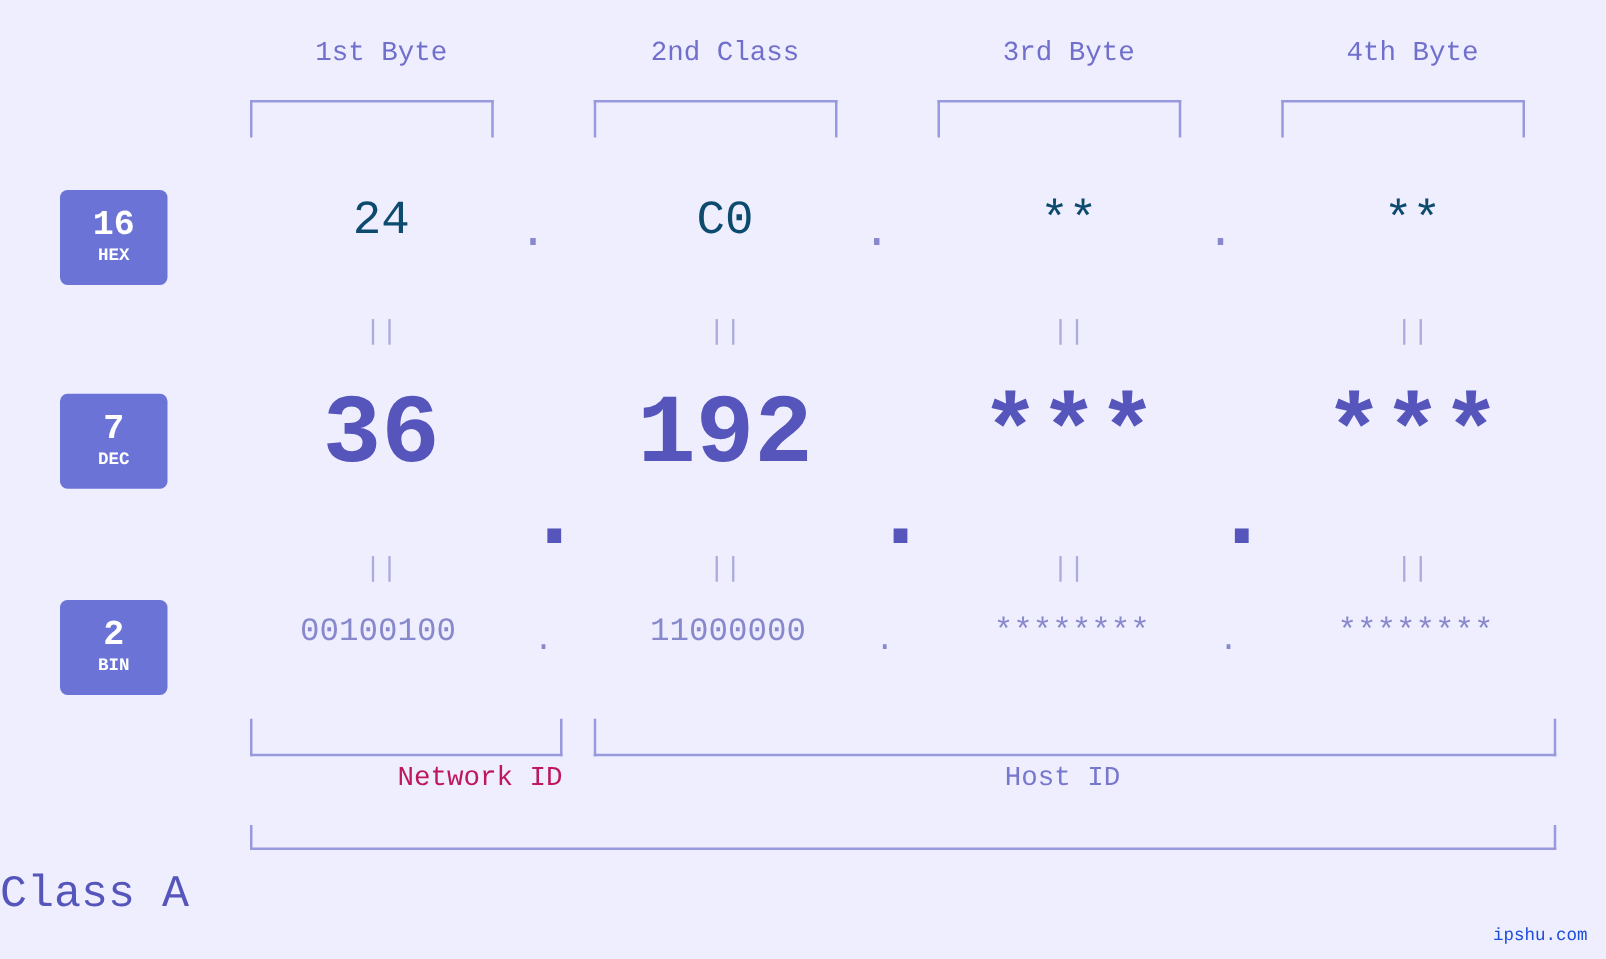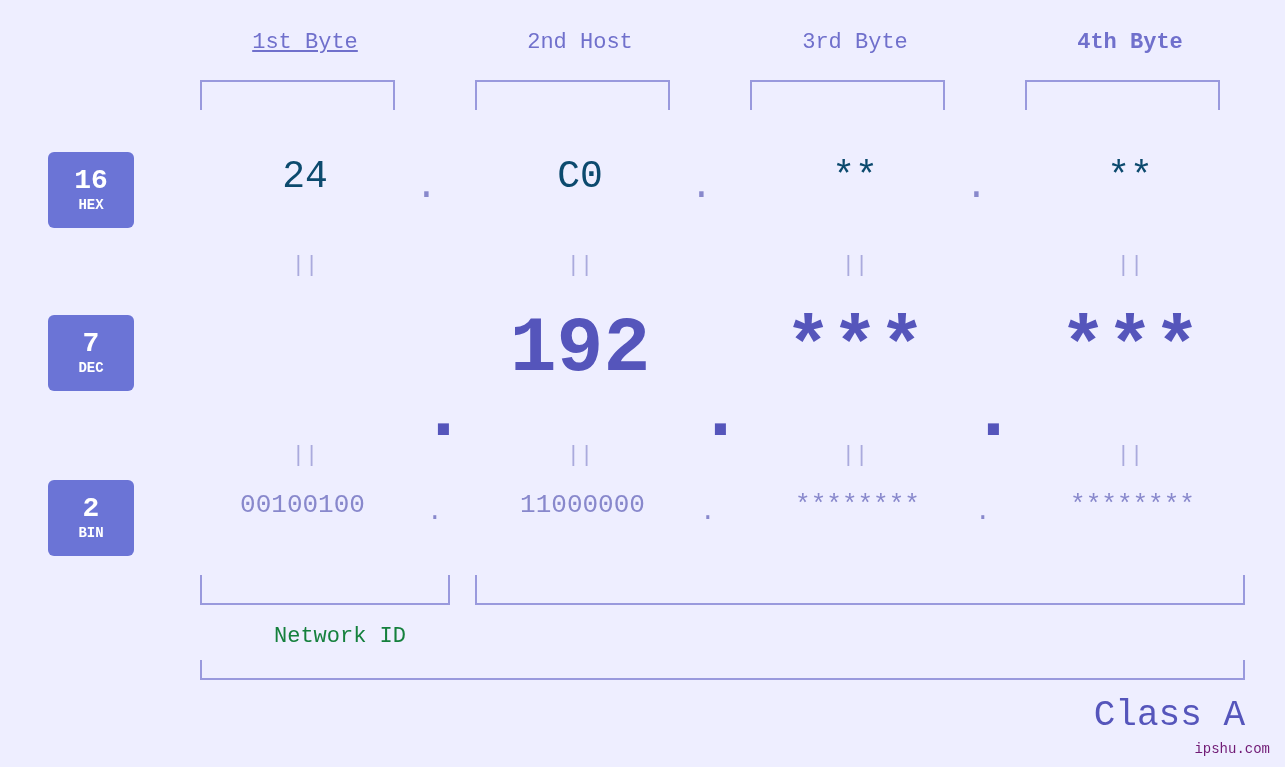--- a/index.html
+++ b/index.html
@@ -57,24 +57,24 @@
 
     
     .col-header {
       position: absolute;
       top: 30px;
       color: #7070cc;
       font-size: 22px;
       text-align: center;
     }
 
-    .col1-header { left: 185px; width: 240px; text-decoration: underline; }
+    .col1-header { left: 185px; width: 240px; }
     .col2-header { left: 460px; width: 240px; }
     .col3-header { left: 735px; width: 240px; }
-    .col4-header { left: 1010px; width: 240px; font-weight: bold; }
+    .col4-header { left: 1010px; width: 240px; }
 
     
     .top-bracket {
       position: absolute;
       top: 80px;
       height: 30px;
       border-left: 2px solid #9999dd;
       border-top: 2px solid #9999dd;
       border-right: 2px solid #9999dd;
     }
@@ -203,24 +203,23 @@
       border-bottom: 2px solid #9999dd;
       border-right: 2px solid #9999dd;
     }
 
     
     .network-id-label {
       position: absolute;
       top: 610px;
       left: 230px;
       width: 220px;
-      text-align: center;
-      color: #15803d;
-      font-size: 22px;
-      margin-top: 14px;
+      text-align: right;
+      color: #be185d;
+      font-size: 22px;
     }
 
     
     .host-id-label {
       position: absolute;
       top: 610px;
       left: 700px;
       width: 300px;
       text-align: center;
       color: #7777cc;
@@ -238,31 +237,31 @@
       border-bottom: 2px solid #9999dd;
       border-right: 2px solid #9999dd;
     }
 
     
     .class-label {
       position: absolute;
       top: 695px;
       left: 0;
       width: 1245px;
-      text-align: right;
+      text-align: left;
       color: #5555bb;
       font-size: 36px;
     }
 
     
     .watermark {
       position: absolute;
       bottom: 10px;
       right: 15px;
-      color: #701a75;
+      color: #1d4ed8;
       font-size: 14px;
       font-family: 'Courier New', monospace;
     }
   </style>
 </head>
 <body>
 
 <div class="container">
 
   <div class="base-badge badge-hex">
@@ -274,21 +273,21 @@
     <span class="base-num">7</span>
     <span class="base-label">DEC</span>
   </div>
 
   <div class="base-badge badge-bin">
     <span class="base-num">2</span>
     <span class="base-label">BIN</span>
   </div>
 
   <div class="col-header col1-header">1st Byte</div>
-  <div class="col-header col2-header">2nd Host</div>
+  <div class="col-header col2-header">2nd Class</div>
   <div class="col-header col3-header">3rd Byte</div>
   <div class="col-header col4-header">4th Byte</div>
 
   <div class="top-bracket tb-col1"></div>
   <div class="top-bracket tb-col2"></div>
   <div class="top-bracket tb-col3"></div>
   <div class="top-bracket tb-col4"></div>
 
   <div class="hex-val hex-col1">24</div>
   <div class="hex-val hex-col2">C0</div>
@@ -297,20 +296,21 @@
 
   <div class="dot-hex dot-d1">.</div>
   <div class="dot-hex dot-d2">.</div>
   <div class="dot-hex dot-d3">.</div>
 
   <div class="eq-hex-dec" style="left:185px;width:240px;">||</div>
   <div class="eq-hex-dec" style="left:460px;width:240px;">||</div>
   <div class="eq-hex-dec" style="left:735px;width:240px;">||</div>
   <div class="eq-hex-dec" style="left:1010px;width:240px;">||</div>
 
+  <div class="dec-val dec-col1">36</div>
   <div class="dec-val dec-col2">192</div>
   <div class="dec-val dec-col3">***</div>
   <div class="dec-val dec-col4">***</div>
 
   <div class="dot-dec dot-dec-d1">.</div>
   <div class="dot-dec dot-dec-d2">.</div>
 
   <div class="dot-dec" style="left:420px;top:370px;">.</div>
 
   <div class="eq-dec-bin" style="left:185px;width:240px;">||</div>
@@ -324,20 +324,21 @@
   <div class="bin-val bin-col4">********</div>
 
   <div class="dot-bin dot-bin-d1">.</div>
   <div class="dot-bin dot-bin-d2">.</div>
   <div class="dot-bin dot-bin-d3">.</div>
 
   <div class="bottom-bracket-network"></div>
   <div class="bottom-bracket-host"></div>
 
   <div class="network-id-label">Network ID</div>
+  <div class="host-id-label">Host ID</div>
 
   <div class="bottom-bracket-all"></div>
 
   <div class="class-label">Class A</div>
 
   <div class="watermark">ipshu.com</div>
 
 </div>
 
 </body></html>

